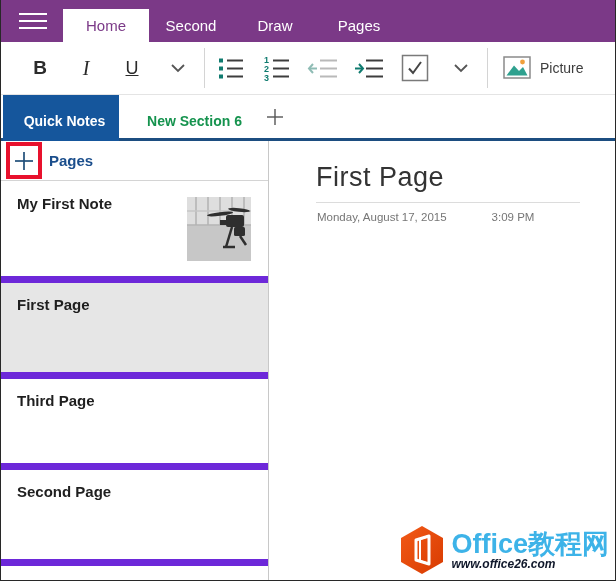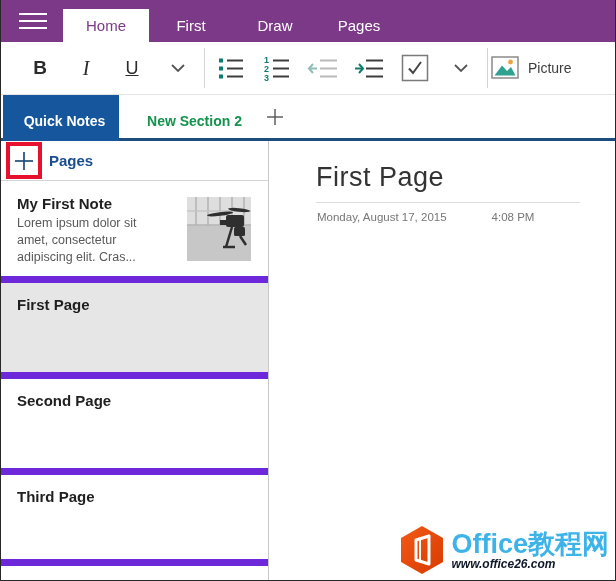--- a/index.html
+++ b/index.html
@@ -37,21 +37,21 @@
     display:flex; align-items:center;
   }
   .rb-btn {
     width:46px; height:44px; display:flex; align-items:center; justify-content:center;
     cursor:pointer; color:#2b2b2b;
   }
   .rb-bold { font-weight:bold; font-size:19px; margin-left:16px; }
   .rb-italic { font-family:"Liberation Serif", serif; font-style:italic; font-size:20px; }
   .rb-underline { text-decoration:underline; font-size:18px; }
   .rb-divider { width:1px; height:40px; background:#d4d4d4; margin:0 3px; }
-  .rb-picture { display:flex; align-items:center; gap:9px; margin-left:0; cursor:pointer; }
+  .rb-picture { display:flex; align-items:center; gap:9px; margin-left:12px; cursor:pointer; }
   .rb-picture-label { font-size:14px; color:#3d3d3d; }
 
   
   .sectionbar {
     position:absolute; top:95px; left:0; right:0; height:46px;
     background:#ffffff; border-bottom:3px solid #1c4d80;
     display:flex; align-items:stretch;
   }
   .sec-tab {
     height:51px; display:flex; align-items:center; justify-content:center;
@@ -103,21 +103,21 @@
 <div class="window">
 
   <div class="titlebar">
     <div class="hamburger">
       <span></span>
       <span></span>
       <span></span>
     </div>
     <div class="tb-tabs">
       <div class="tb-tab active">Home</div>
-      <div class="tb-tab">First</div>
+      <div class="tb-tab">Second</div>
       <div class="tb-tab">Draw</div>
       <div class="tb-tab">Pages</div>
     </div>
   </div>
 
   <div class="ribbon">
     <div class="rb-btn rb-bold">B</div>
     <div class="rb-btn rb-italic">I</div>
     <div class="rb-btn rb-underline">U</div>
     <div class="rb-btn">
@@ -188,21 +188,21 @@
         <rect x="1" y="1" width="26" height="21" fill="#ffffff" stroke="#8a8a8a" stroke-width="1.5"></rect>
         <polygon points="3.5,19.5 11,9.5 16,15 20,11 24.5,19.5" fill="#2fa18f"></polygon>
         <circle cx="19.5" cy="6" r="2.4" fill="#f0a03c"></circle>
       </svg>
       <span class="rb-picture-label">Picture</span>
     </div>
   </div>
 
   <div class="sectionbar">
     <div class="sec-tab active">Quick Notes</div>
-    <div class="sec-tab inactive">New Section 2</div>
+    <div class="sec-tab inactive">New Section 6</div>
     <div class="sec-add">
       <svg width="18" height="18" viewBox="0 0 18 18">
         <line x1="9" y1="1" x2="9" y2="17" stroke="#555555" stroke-width="1.4"></line>
         <line x1="1" y1="9" x2="17" y2="9" stroke="#555555" stroke-width="1.4"></line>
       </svg>
     </div>
   </div>
 
   <div class="bodyarea">
 
@@ -212,21 +212,20 @@
           <svg width="20" height="20" viewBox="0 0 20 20">
             <line x1="10" y1="1" x2="10" y2="19" stroke="#1f4e79" stroke-width="1.7"></line>
             <line x1="1" y1="10" x2="19" y2="10" stroke="#1f4e79" stroke-width="1.7"></line>
           </svg>
         </div>
         <span class="pages-label">Pages</span>
       </div>
 
       <div class="page-item note">
         <div class="page-title-sm">My First Note</div>
-        <div class="page-preview">Lorem ipsum dolor sit amet, consectetur adipiscing elit. Cras...</div>
         <svg class="thumb" viewBox="0 0 64 64">
           <rect x="0" y="0" width="64" height="64" fill="#cfcfcf"></rect>
           <rect x="0" y="0" width="64" height="28" fill="#dedede"></rect>
           <line x1="9" y1="0" x2="9" y2="28" stroke="#bdbdbd" stroke-width="2"></line>
           <line x1="21" y1="0" x2="21" y2="28" stroke="#bdbdbd" stroke-width="2"></line>
           <line x1="33" y1="0" x2="33" y2="28" stroke="#bdbdbd" stroke-width="2"></line>
           <line x1="45" y1="0" x2="45" y2="28" stroke="#bdbdbd" stroke-width="2"></line>
           <line x1="57" y1="0" x2="57" y2="28" stroke="#bdbdbd" stroke-width="2"></line>
           <line x1="0" y1="14" x2="64" y2="14" stroke="#c6c6c6" stroke-width="1.5"></line>
           <line x1="0" y1="28" x2="64" y2="28" stroke="#b3b3b3" stroke-width="1.5"></line>
@@ -241,35 +240,35 @@
             <line x1="53" y1="39" x2="59" y2="48" stroke="#2f2f2f" stroke-width="2.5"></line>
             <line x1="36" y1="50" x2="48" y2="50" stroke="#2f2f2f" stroke-width="2.5"></line>
           </g>
         </svg>
       </div>
 
       <div class="page-item plain selected">
         <div class="page-title-sm">First Page</div>
       </div>
 
+      <div class="page-item plain last">
+        <div class="page-title-sm">Third Page</div>
+      </div>
+
       <div class="page-item plain">
         <div class="page-title-sm">Second Page</div>
-      </div>
-
-      <div class="page-item plain last">
-        <div class="page-title-sm">Third Page</div>
       </div>
     </aside>
 
     <main class="content">
       <h1 class="page-title">First Page</h1>
       <div class="title-rule"></div>
       <div class="meta">
         <span>Monday, August 17, 2015</span>
-        <span>4:08 PM</span>
+        <span>3:09 PM</span>
       </div>
 
       <div class="watermark">
         <svg width="46" height="50" viewBox="0 0 46 50">
           <defs>
             <linearGradient id="hexg" x1="0" y1="0" x2="1" y2="1">
               <stop offset="0" stop-color="#f25a17"></stop>
               <stop offset="1" stop-color="#d83b01"></stop>
             </linearGradient>
           </defs>

